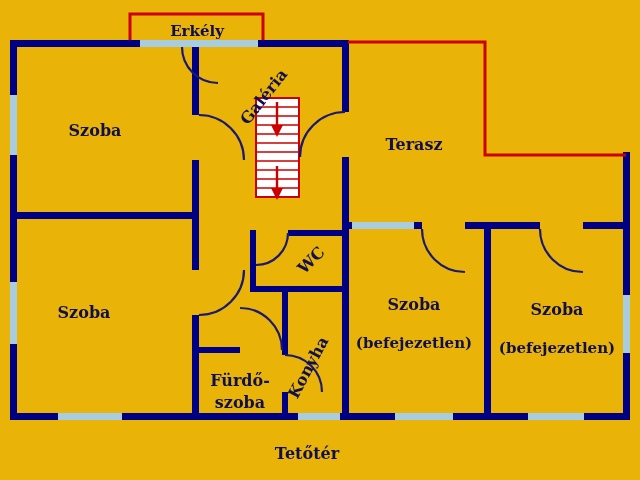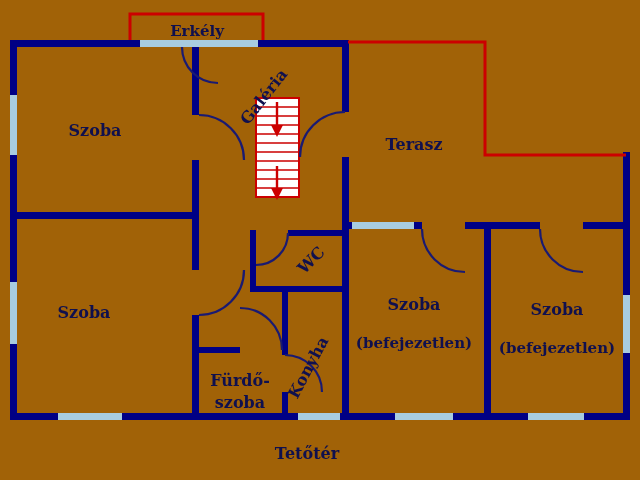--- a/index.html
+++ b/index.html
@@ -1,16 +1,16 @@
 <!DOCTYPE html>
 <html style="--wall: #000085; --window: #a8cce0; --accent: #cc0000; --door: #1a1a72; --text: #10104e;"><head>
 <meta charset="utf-8">
 <style>
   html,body{margin:0;padding:0;background:#ffffff;}
-  #stage{position:relative;width:640px;height:480px;background:#a16207;overflow:hidden;
+  #stage{position:relative;width:640px;height:480px;background:#eab308;overflow:hidden;
          font-family:"DejaVu Serif", serif;}
   .wall{fill:var(--wall);}
   .win{fill:var(--window);}
   .red-line{stroke:var(--accent);stroke-width:3;fill:none;}
   .stair-box{stroke:var(--accent);stroke-width:2;fill:#ffffff;}
   .tread{stroke:var(--accent);stroke-width:1.5;fill:none;}
   .arrow-line{stroke:var(--accent);stroke-width:2.4;fill:none;}
   .arrow-head{fill:var(--accent);stroke:none;}
   .door{stroke:var(--door);stroke-width:2.2;fill:none;}
   .lbl{font-family:"DejaVu Serif", serif;font-weight:bold;font-size:16px;fill:var(--text);}

